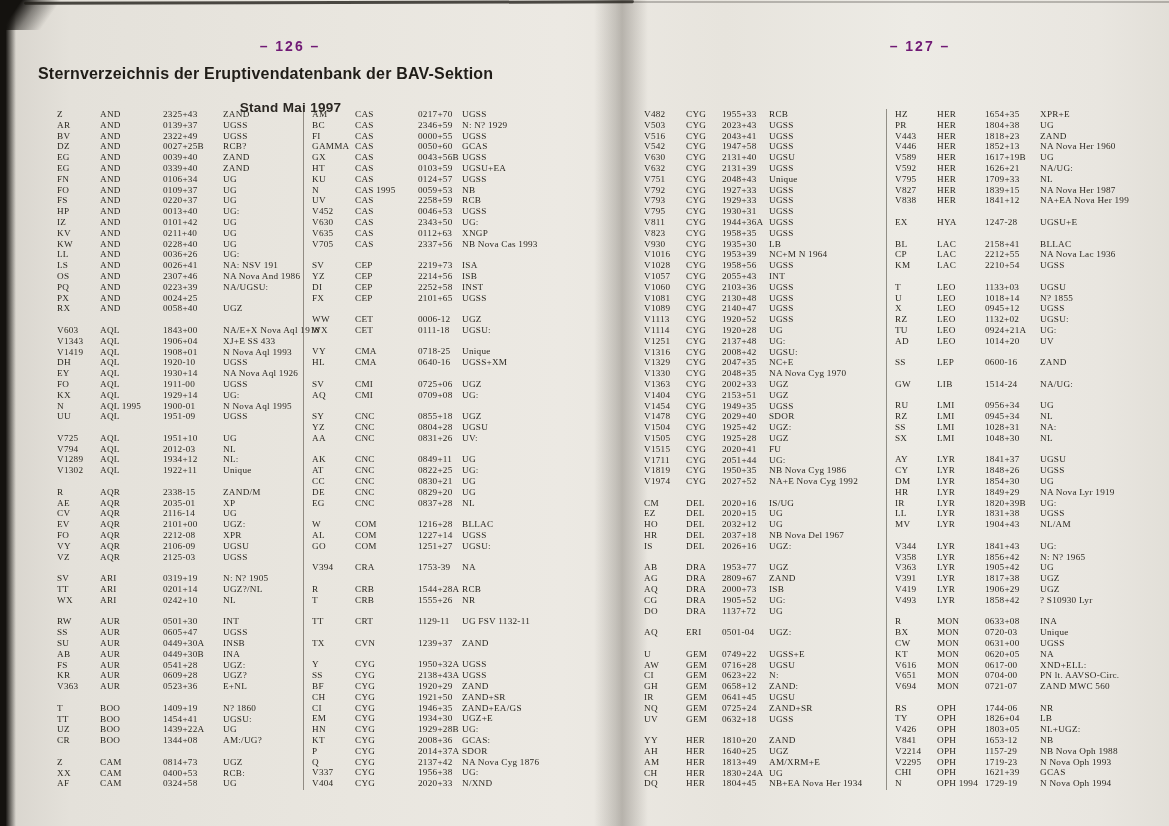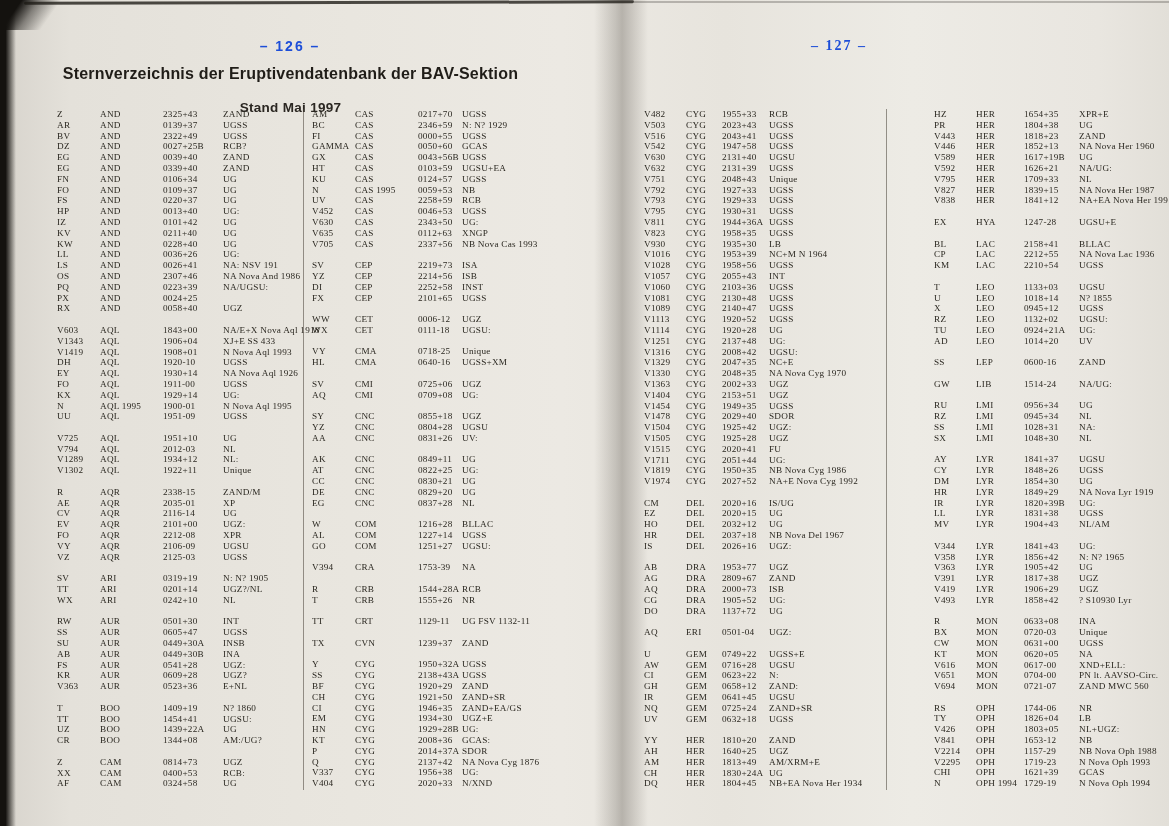--- a/index.html
+++ b/index.html
@@ -38,45 +38,45 @@
   .rule-v{
     position:absolute;top:109px;height:681px;width:1px;
     background:rgba(72,66,57,.55);
   }
   #rule-left-page{left:303px;}
   #rule-right-page{left:886px;}
 
   .page-num{
     position:absolute;top:38px;width:120px;text-align:center;
     font-family:"Liberation Sans", sans-serif;font-weight:bold;
-    font-size:14px;letter-spacing:2px;color:#1d4ed8;
+    font-size:14px;letter-spacing:2px;color:#701a75;
   }
   #page-num-left{left:230px;}
-  #page-num-right{left:779px;font-family:Liberation Serif, serif;}
+  #page-num-right{left:860px;}
 
   .title{
-    position:absolute;left:38px;top:65px;width:505px;text-align:center;
+    position:absolute;left:38px;top:65px;width:505px;
     font-family:"Liberation Sans", sans-serif;font-weight:bold;
     font-size:16px;color:#201d18;letter-spacing:.2px;
   }
   .subtitle{
     position:absolute;left:38px;top:100px;width:505px;text-align:center;
     font-family:"Liberation Sans", sans-serif;font-weight:bold;
     font-size:13.5px;color:#2b2722;letter-spacing:.3px;
   }
 
   .col{
     position:absolute;top:109px;
     font-size:9.2px;line-height:10.79px;
     color:#2b2821;letter-spacing:.25px;white-space:nowrap;
   }
   #col-0{left:57px; --w1:43px;--w2:63px;--w3:60px;}
   #col-1{left:312px;--w1:43px;--w2:63px;--w3:44px;}
   #col-2{left:644px;--w1:42px;--w2:36px;--w3:47px;}
-  #col-3{left:895px;margin-left:39px;--w1:42px;--w2:48px;--w3:55px;}
+  #col-3{left:895px;--w1:42px;--w2:48px;--w3:55px;}
   .row{display:flex;}
   .f{display:inline-block;flex:none;}
   .f.name{width:var(--w1);}
   .f.const{width:var(--w2);}
   .f.coord{width:var(--w3);}
   .f.type{}
   .gap{height:10.79px;}
 </style>
 </head>
 <body>

